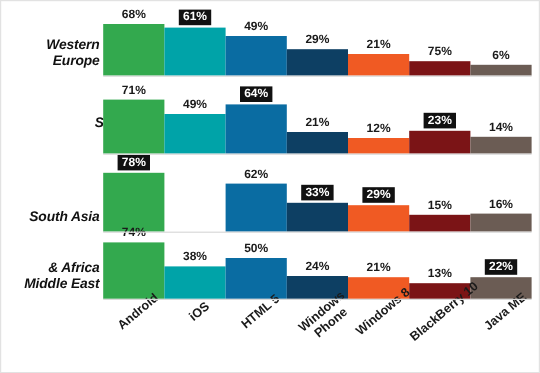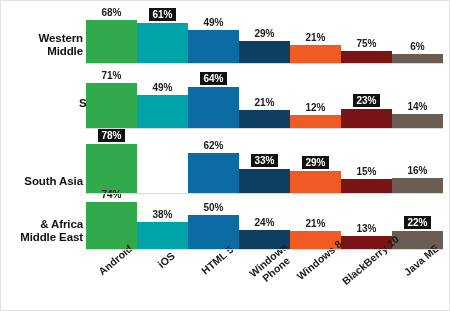--- a/index.html
+++ b/index.html
@@ -34,20 +34,21 @@
   .group-label {
     position: absolute;
     left: 0;
     width: 82px;
     text-align: right;
     font-size: 11.5px;
     font-weight: bold;
     color: #111111;
     line-height: 12.5px;
     letter-spacing: -0.1px;
+    font-style: italic;
   }
   .plot {
     position: absolute;
     left: 85px;
     top: 0;
     width: 357px;
     height: 67px;
   }
   .bar-slot {
     position: absolute;
@@ -120,21 +121,21 @@
 </style>
 </head>
 <body>
 
 <div id="chart-root">
 
   <div id="groups">
       <div class="group-row" style="top: 0px;">
         <div class="group-label" style="top: 31px;">
           <div>Western</div>
-          <div>Middle</div>
+          <div>Europe</div>
         </div>
         <div class="plot" style="height: 67px; top: -5px;">
           <div class="bar-slot" style="left: 0px;">
             <div class="bar" title="Western Europe / Android 68%" style="height: 43px; background: rgb(51, 169, 78);"></div>
             <div class="vlabel" style="bottom: 45px;">68%</div>
           </div>
           <div class="bar-slot" style="left: 51px;">
             <div class="bar" title="Western Europe / iOS 61%" style="height: 40px; background: rgb(0, 163, 168);"></div>
             <div class="vlabel hl" style="bottom: 42px;"><span class="hlbox">61%</span></div>
           </div>

